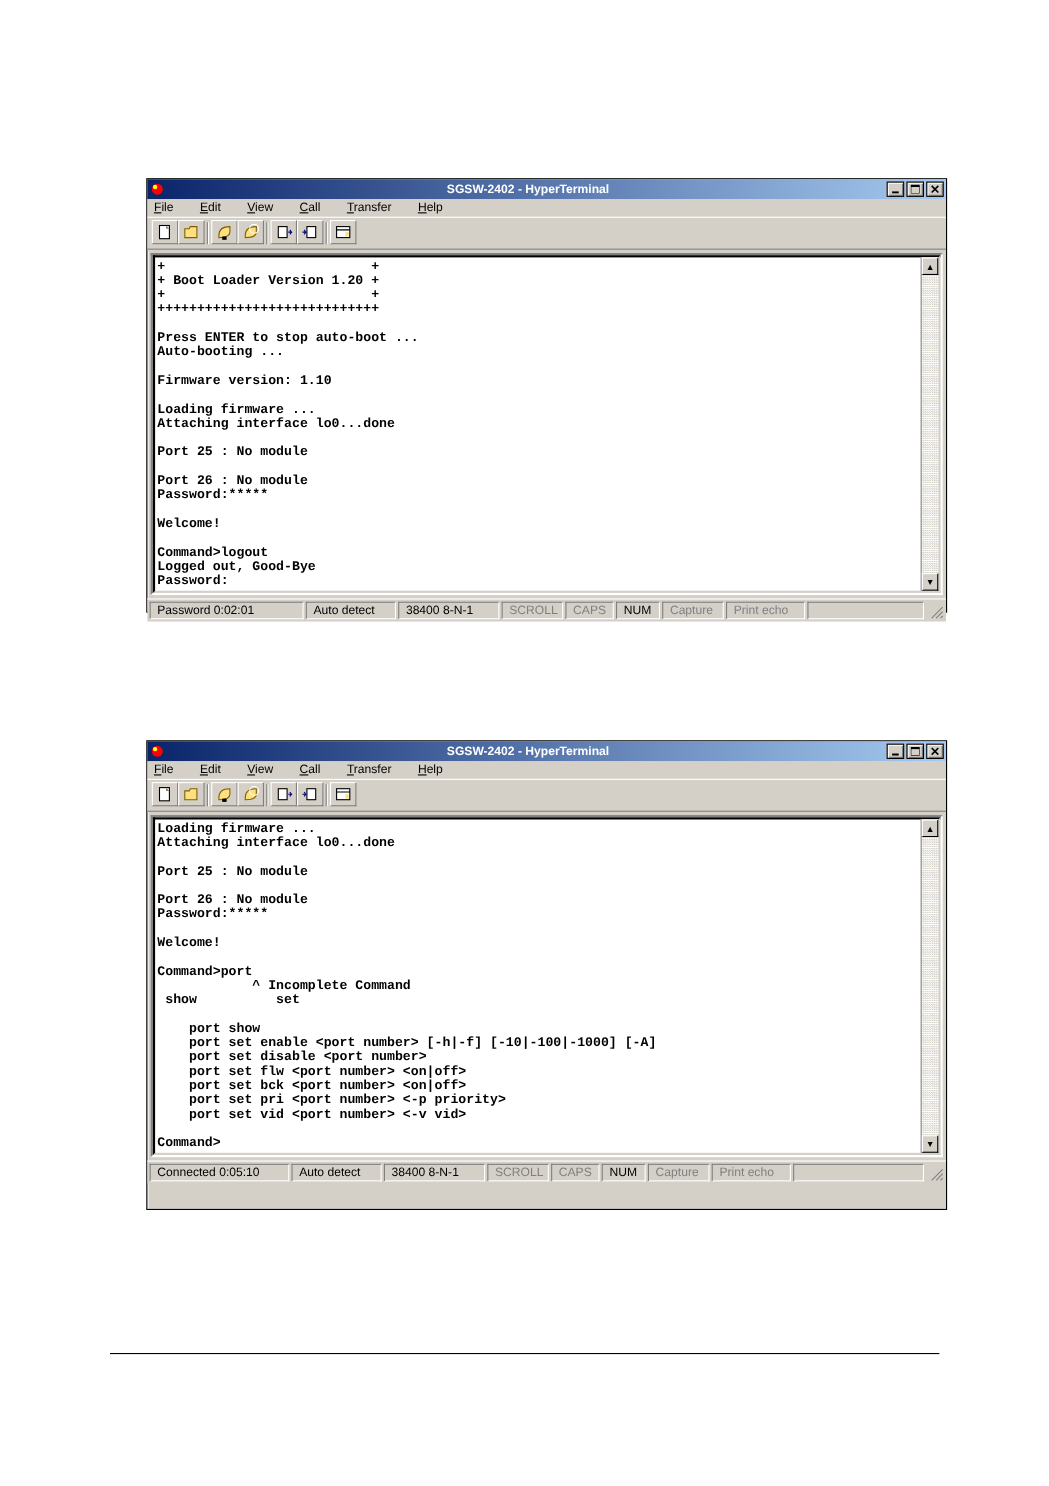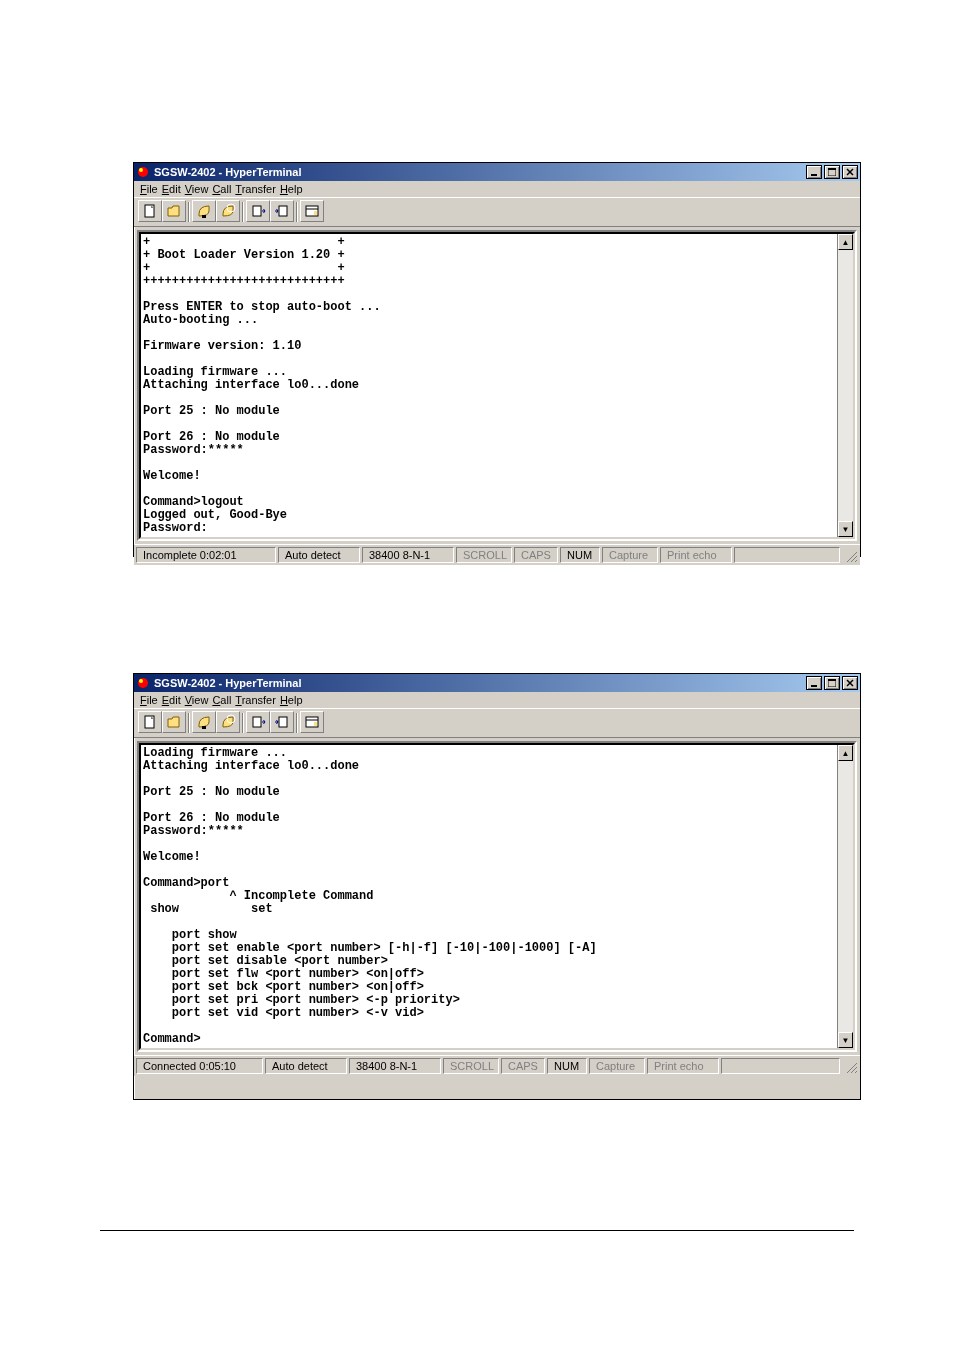--- a/index.html
+++ b/index.html
@@ -28,39 +28,39 @@
     font-size: 11px;
   }
   .titlebar .icon {
     width: 14px;
     height: 14px;
     margin-right: 4px;
     display: flex;
     align-items: center;
     justify-content: center;
   }
-  .titlebar .title { flex: 1; }
+  .titlebar .title { flex: 1; text-align: center; }
   .title-buttons { display: flex; gap: 2px; }
   .title-btn {
     width: 16px;
     height: 14px;
     background: #d4d0c8;
     border: 1px solid #000;
     box-shadow: inset 1px 1px 0 #fff, inset -1px -1px 0 #808080;
     display: flex;
     align-items: center;
     justify-content: center;
     font-family: Marlett, Arial;
     font-size: 9px;
     color: #000;
     cursor: pointer;
   }
   .menubar {
     display: flex;
-    gap: 4px;
+    gap: 24px;
     padding: 2px 6px;
     font-size: 11px;
     background: #d4d0c8;
   }
   .menubar span { cursor: pointer; }
   .menubar span u { text-decoration: underline; }
   .toolbar {
     display: flex;
     padding: 2px 4px;
     gap: 0;
@@ -280,21 +280,21 @@
 Logged out, Good-Bye
 Password:</div>
       <div class="vscroll">
         <div class="sbtn">▲</div>
         <div class="strack"></div>
         <div class="sbtn">▼</div>
       </div>
     </div>
   </div>
   <div class="statusbar">
-    <div class="sb-cell" style="width:140px;">Incomplete 0:02:01</div>
+    <div class="sb-cell" style="width:140px;">Password 0:02:01</div>
     <div class="sb-cell" style="width:82px;">Auto detect</div>
     <div class="sb-cell" style="width:92px;">38400 8-N-1</div>
     <div class="sb-cell gray" style="width:56px;">SCROLL</div>
     <div class="sb-cell gray" style="width:44px;">CAPS</div>
     <div class="sb-cell" style="width:40px;">NUM</div>
     <div class="sb-cell gray" style="width:56px;">Capture</div>
     <div class="sb-cell gray" style="width:72px;">Print echo</div>
     <div class="sb-cell" style="flex:1;"></div>
     <div class="sb-grip">
         <svg width="14" height="14">

